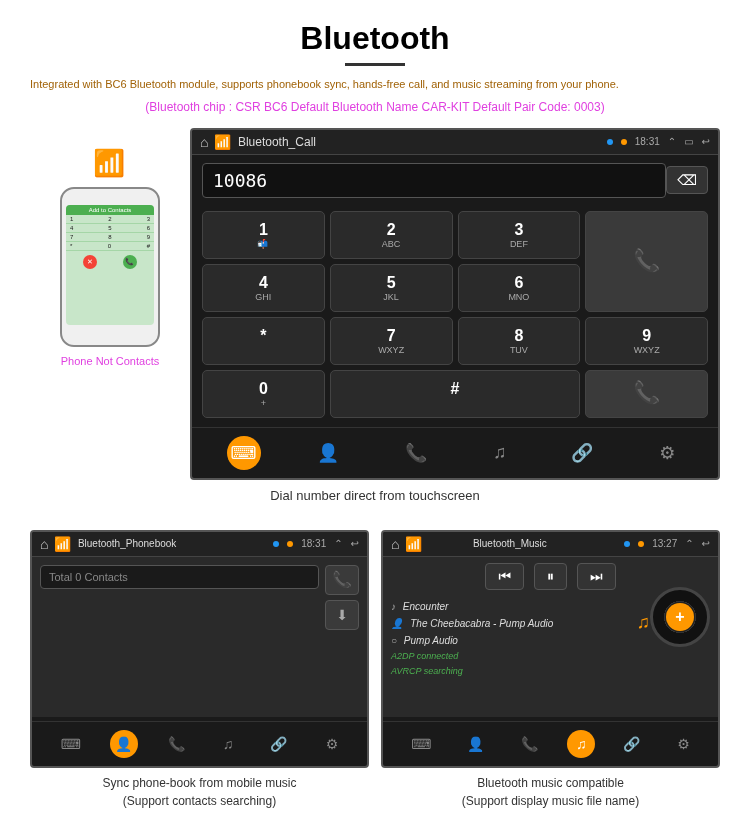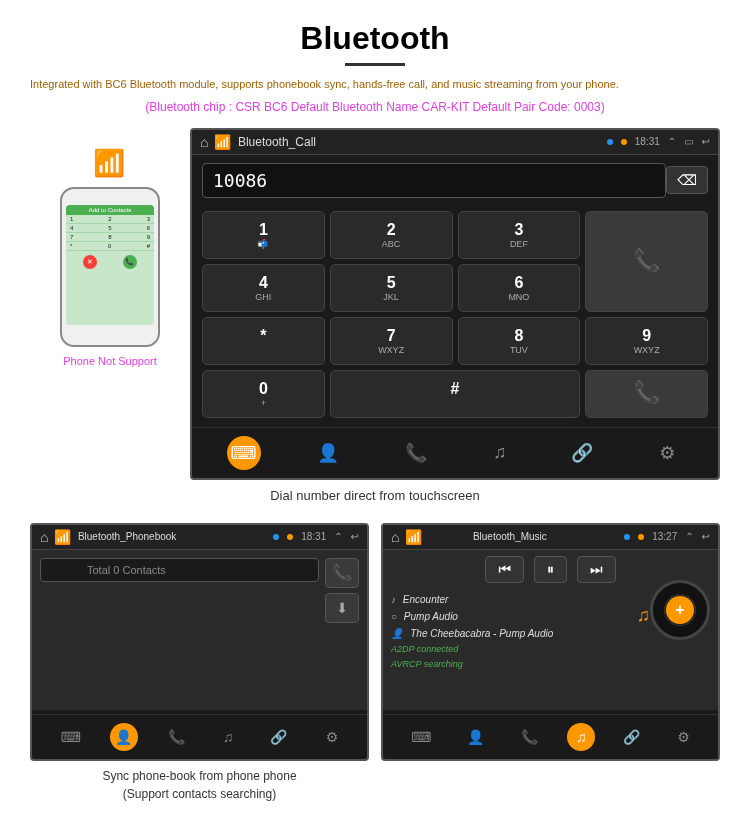--- a/index.html
+++ b/index.html
@@ -247,21 +247,21 @@
 
     .car-bottom-icon.inactive-icon {
       color: #888;
     }
 
     
     .main-caption {
       text-align: center;
       font-size: 13px;
       color: #333;
-      margin: 6px 0 20px 0;
+      margin: 6px 0 27px 0;
     }
 
     
     .bottom-screenshots {
       display: flex;
       gap: 12px;
       margin-bottom: 8px;
     }
 
     .bottom-screen-col {
@@ -435,21 +435,21 @@
               <span>*</span>
               <span>0</span>
               <span>#</span>
             </div>
           <div style="display:flex;justify-content:space-around;padding:2px 4px;margin-top:2px;">
             <span style="background:#f44336;color:#fff;border-radius:50%;width:14px;height:14px;display:inline-flex;align-items:center;justify-content:center;font-size:7px;">✕</span>
             <span style="background:#4caf50;color:#fff;border-radius:50%;width:14px;height:14px;display:inline-flex;align-items:center;justify-content:center;font-size:7px;">📞</span>
           </div>
         </div>
       </div>
-      <div class="phone-label">Phone Not Support</div>
+      <div class="phone-label">Phone Not Contacts</div>
     </div>
 
     <div class="car-screen-main">
 
       <div class="car-topbar">
         <span class="car-topbar-icon">⌂</span>
         <span class="car-topbar-icon">📶</span>
         <span class="car-topbar-title">Bluetooth_Call</span>
         <div class="car-topbar-status">
           <span class="dot-blue"></span>
@@ -546,40 +546,40 @@
             <span class="dot-orange"></span>
             <span style="font-size:10px;">18:31</span>
             <span>⌃</span>
             <span>↩</span>
           </div>
         </div>
         <div class="phonebook-body">
           <div style="display:flex;gap:6px;align-items:flex-start;">
             <div style="flex:1;">
               <div class="phonebook-search">
-                <span style="color:#888;font-size:11px;margin-left:38px;">Total 0 Contacts</span>
+                <span style="color:#888;font-size:11px;">Total 0 Contacts</span>
               </div>
             </div>
             <div style="display:flex;flex-direction:column;gap:5px;">
               <div class="pb-btn">📞</div>
               <div class="pb-btn dl-btn">⬇</div>
             </div>
           </div>
         </div>
         <div class="car-bottom-bar">
           <div class="car-bottom-icon inactive-icon" style="font-size:14px;">⌨</div>
           <div class="car-bottom-icon active-icon" style="font-size:14px;width:28px;height:28px;">👤</div>
           <div class="car-bottom-icon inactive-icon" style="font-size:14px;">📞</div>
           <div class="car-bottom-icon inactive-icon" style="font-size:14px;">♫</div>
           <div class="car-bottom-icon inactive-icon" style="font-size:14px;">🔗</div>
           <div class="car-bottom-icon inactive-icon" style="font-size:14px;">⚙</div>
         </div>
       </div>
       <div class="bottom-caption">
-        <span>Sync phone-book from phone phone</span><br>
+        <span>Sync phone-book from mobile music</span><br>
         <span>(Support contacts searching)</span>
       </div>
     </div>
 
     <div class="bottom-screen-col">
       <div class="car-screen-small">
         <div class="car-topbar">
           <span class="car-topbar-icon">⌂</span>
           <span class="car-topbar-icon">📶</span>
           <span class="car-topbar-title" style="font-size:10px;margin-left:44px;">Bluetooth_Music</span>
@@ -592,35 +592,39 @@
           </div>
         </div>
         <div class="music-body">
           <div class="music-controls">
             <div class="music-ctrl-btn">⏮</div>
             <div class="music-ctrl-btn">⏸</div>
             <div class="music-ctrl-btn">⏭</div>
           </div>
           <div class="music-track-list">
             <div><span class="track-icon">♪</span> Encounter</div>
+            <div><span class="track-icon">👤</span> The Cheebacabra - Pump Audio</div>
             <div><span class="track-icon">○</span> Pump Audio</div>
-            <div><span class="track-icon">👤</span> The Cheebacabra - Pump Audio</div>
             <div class="music-track-connected">A2DP connected</div>
             <div class="music-track-connected">AVRCP searching</div>
           </div>
           <div class="vinyl-disc">
             <div class="bt-circle">+</div>
           </div>
           <span class="note-icon">♫</span>
         </div>
         <div class="car-bottom-bar">
           <div class="car-bottom-icon inactive-icon" style="font-size:14px;">⌨</div>
           <div class="car-bottom-icon inactive-icon" style="font-size:14px;">👤</div>
           <div class="car-bottom-icon inactive-icon" style="font-size:14px;">📞</div>
           <div class="car-bottom-icon active-icon" style="font-size:14px;width:28px;height:28px;">♫</div>
           <div class="car-bottom-icon inactive-icon" style="font-size:14px;">🔗</div>
           <div class="car-bottom-icon inactive-icon" style="font-size:14px;">⚙</div>
         </div>
       </div>
+      <div class="bottom-caption">
+        <span>Bluetooth music compatible</span><br>
+        <span>(Support display music file name)</span>
+      </div>
     </div>
 
   </div>
 </div>
 
 </body></html>

